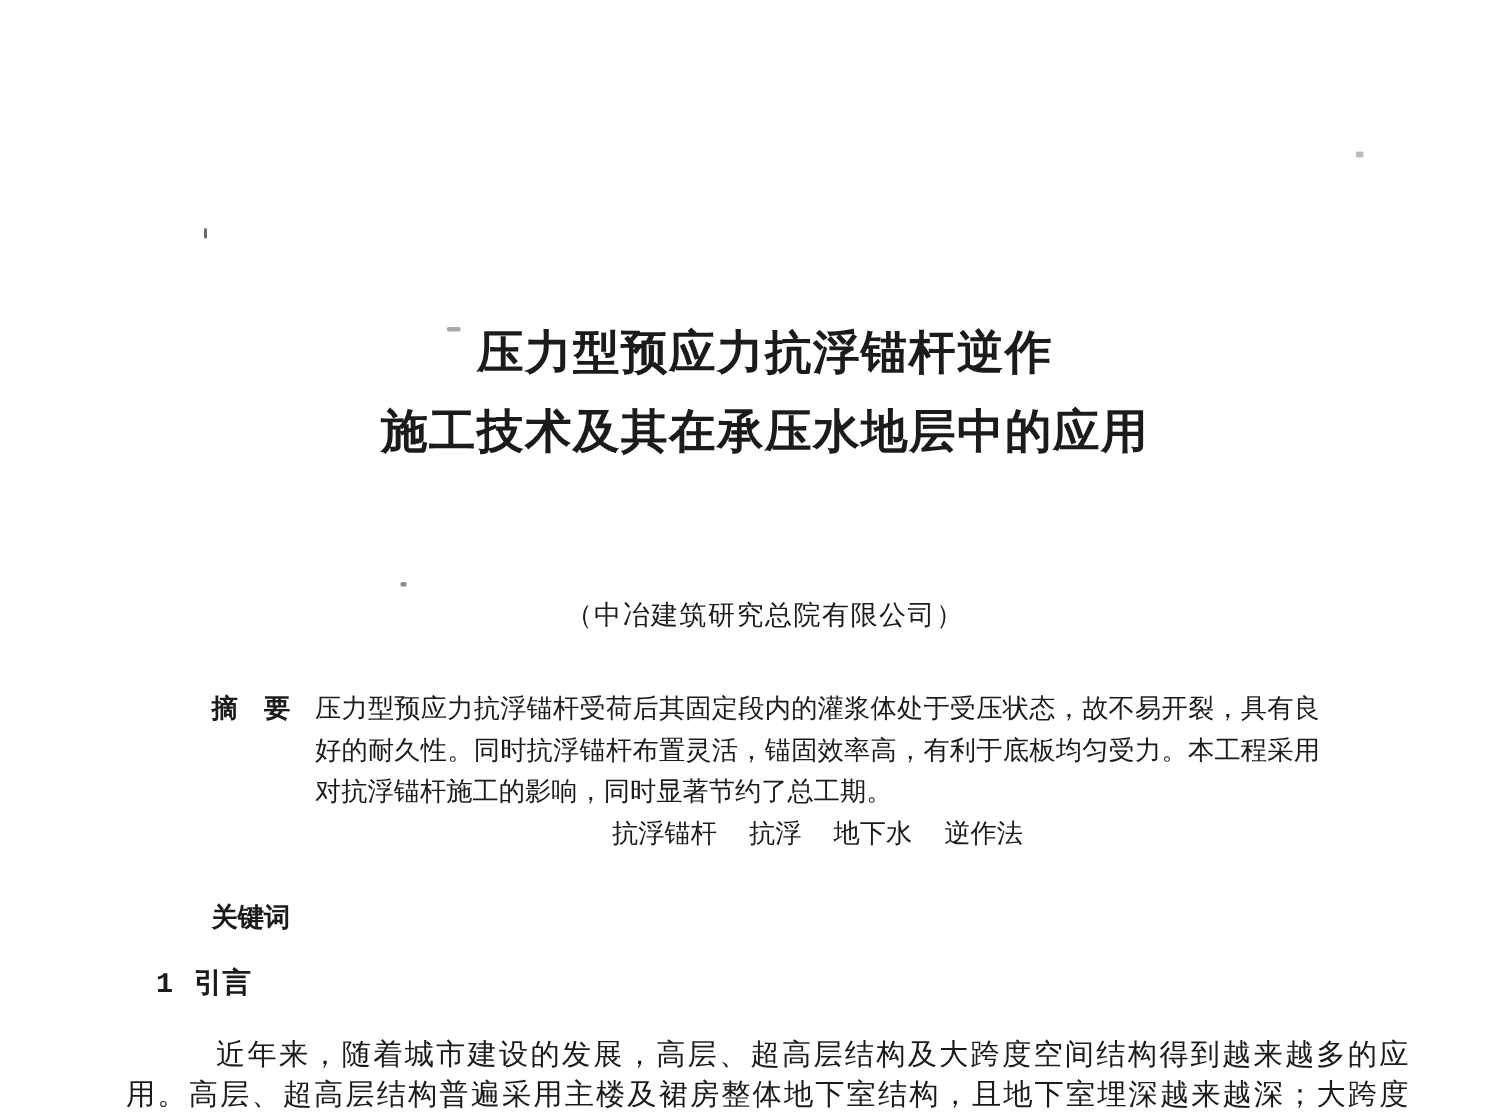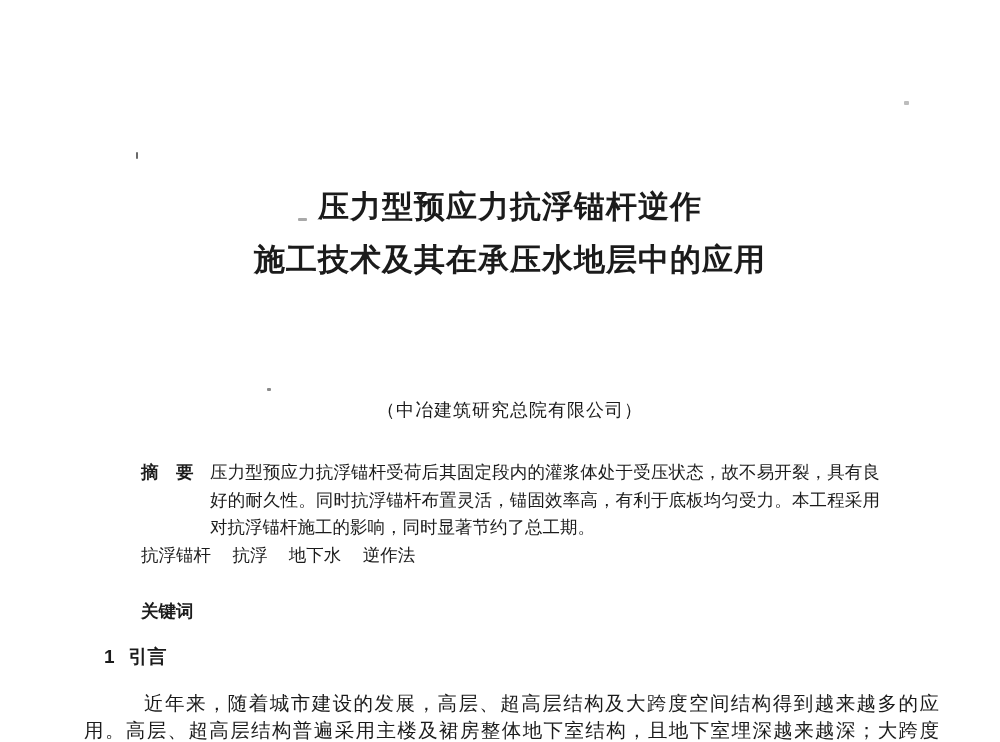--- a/index.html
+++ b/index.html
@@ -13,21 +13,21 @@
     font-family: "Liberation Serif", serif;
   }
   
   .centered {
     position: absolute;
     left: 20px;
     width: 980px;
     text-align: center;
   }
   .paper-title {
-    top: 180px;
+    top: 208px;
     font-family: "Liberation Sans", sans-serif;
     font-weight: bold;
     font-size: 31px;
     line-height: 53px;
     letter-spacing: 1px;
   }
   .authors {
     top: 329px;
     font-size: 19.5px;
     font-style: italic;
@@ -68,29 +68,29 @@
     white-space: nowrap;
   }
   .abs-line {
     margin-left: 69px;
     width: 670px;
   }
   .just {
     text-align: justify;
     text-align-last: justify;
   }
-  .kw-row { width: 670px; white-space: nowrap; }
+  .kw-row { margin-left: 69px; width: 670px; white-space: nowrap; text-align: center; }
   .kw-item { margin-right: 17px; }
   .kw-item:last-child { margin-right: 0; }
   
   .section-heading {
     position: absolute;
     left: 104px;
     top: 643px;
-    font-family: Liberation Sans, sans-serif;
+    font-family: Liberation Mono, monospace;
     font-weight: bold;
     font-size: 19px;
     line-height: 27px;
   }
   .section-heading .sec-num { display: inline-block; margin-right: 14px; }
   
   .body-text {
     position: absolute;
     left: 84px;
     top: 691px;

